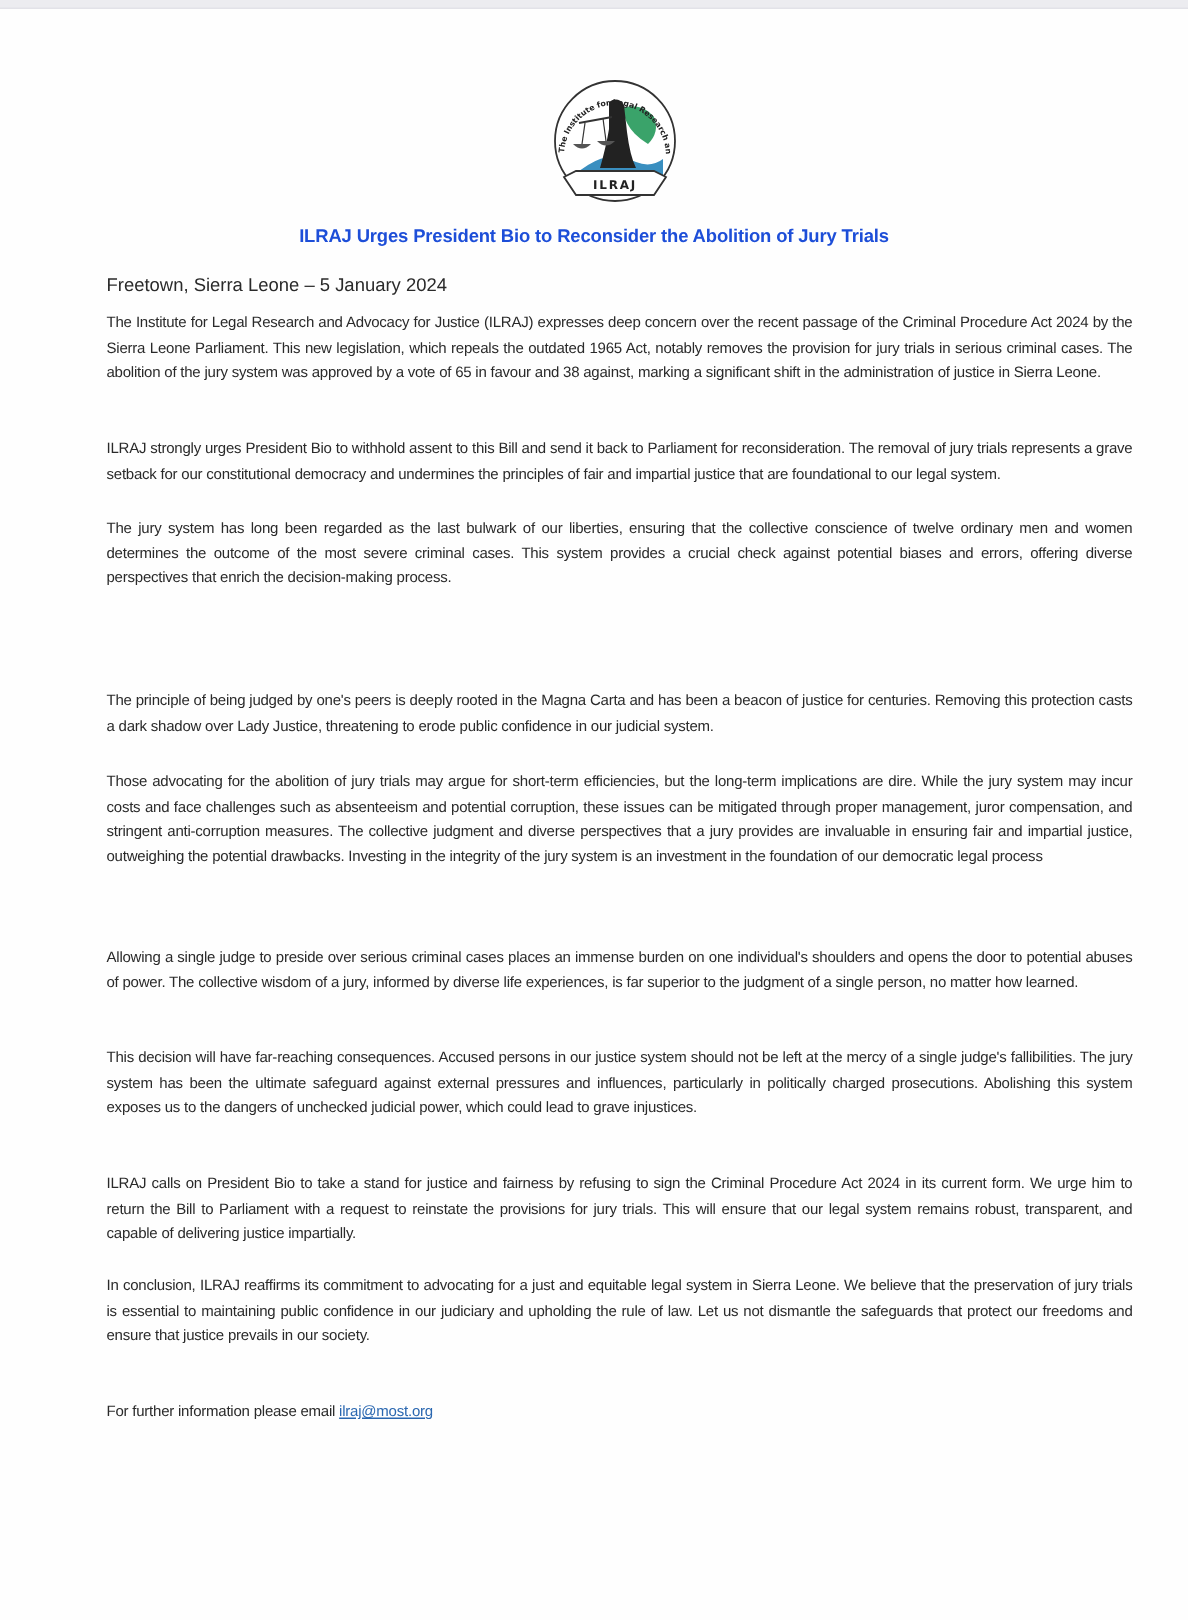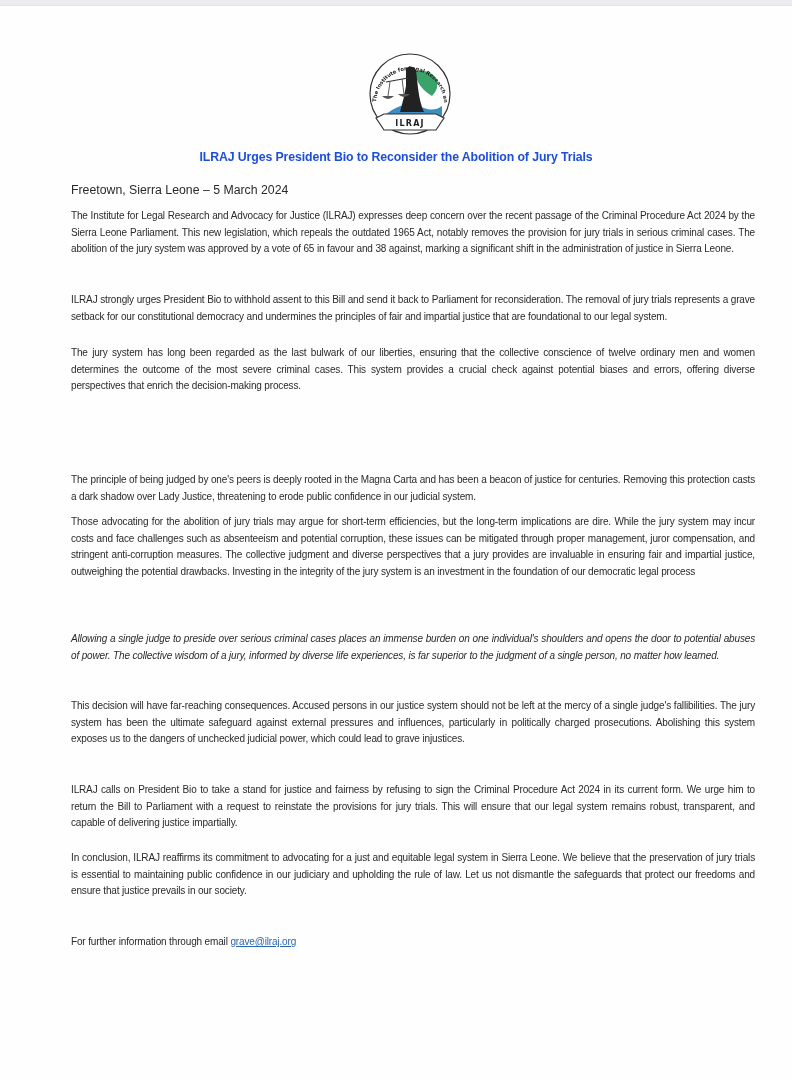--- a/index.html
+++ b/index.html
@@ -54,27 +54,27 @@
     <text font-size="5.2" fill="#222" font-family="DejaVu Sans, sans-serif" font-weight="bold">
       <textPath href="#arcp" startOffset="2">The Institute for Legal Research and Advocacy for Justice</textPath>
     </text>
     <path d="M14,70 L22,66 L74,66 L82,70 L74,82 L22,82 Z" fill="#fff" stroke="#333" stroke-width="1.2"></path>
     <text x="48" y="78" text-anchor="middle" font-size="8" font-weight="bold" fill="#222" font-family="DejaVu Sans, sans-serif" letter-spacing="1.2">ILRAJ</text>
   </svg>
 </div>
 
 <div class="title">ILRAJ Urges President Bio to Reconsider the Abolition of Jury Trials</div>
 
-<div class="dateline">Freetown, Sierra Leone – 5 March 2024</div>
+<div class="dateline">Freetown, Sierra Leone – 5 January 2024</div>
 
 <div class="para" style="top:208px;">The Institute for Legal Research and Advocacy for Justice (ILRAJ) expresses deep concern over the recent passage of the Criminal Procedure Act 2024 by the Sierra Leone Parliament. This new legislation, which repeals the outdated 1965 Act, notably removes the provision for jury trials in serious criminal cases. The abolition of the jury system was approved by a vote of 65 in favour and 38 against, marking a significant shift in the administration of justice in Sierra Leone.</div>
 <div class="para" style="top:292px;">ILRAJ strongly urges President Bio to withhold assent to this Bill and send it back to Parliament for reconsideration. The removal of jury trials represents a grave setback for our constitutional democracy and undermines the principles of fair and impartial justice that are foundational to our legal system.</div>
 <div class="para" style="top:345px;">The jury system has long been regarded as the last bulwark of our liberties, ensuring that the collective conscience of twelve ordinary men and women determines the outcome of the most severe criminal cases. This system provides a crucial check against potential biases and errors, offering diverse perspectives that enrich the decision-making process.</div>
-<div class="para" style="top:472px;">The principle of being judged by one's peers is deeply rooted in the Magna Carta and has been a beacon of justice for centuries. Removing this protection casts a dark shadow over Lady Justice, threatening to erode public confidence in our judicial system.</div>
+<div class="para" style="top:460px;">The principle of being judged by one's peers is deeply rooted in the Magna Carta and has been a beacon of justice for centuries. Removing this protection casts a dark shadow over Lady Justice, threatening to erode public confidence in our judicial system.</div>
 <div class="para" style="top:514px;">Those advocating for the abolition of jury trials may argue for short-term efficiencies, but the long-term implications are dire. While the jury system may incur costs and face challenges such as absenteeism and potential corruption, these issues can be mitigated through proper management, juror compensation, and stringent anti-corruption measures. The collective judgment and diverse perspectives that a jury provides are invaluable in ensuring fair and impartial justice, outweighing the potential drawbacks. Investing in the integrity of the jury system is an investment in the foundation of our democratic legal process</div>
-<div class="para" style="top:631px;font-style:italic;">Allowing a single judge to preside over serious criminal cases places an immense burden on one individual's shoulders and opens the door to potential abuses of power. The collective wisdom of a jury, informed by diverse life experiences, is far superior to the judgment of a single person, no matter how learned.</div>
+<div class="para" style="top:631px;">Allowing a single judge to preside over serious criminal cases places an immense burden on one individual's shoulders and opens the door to potential abuses of power. The collective wisdom of a jury, informed by diverse life experiences, is far superior to the judgment of a single person, no matter how learned.</div>
 <div class="para" style="top:698px;">This decision will have far-reaching consequences. Accused persons in our justice system should not be left at the mercy of a single judge's fallibilities. The jury system has been the ultimate safeguard against external pressures and influences, particularly in politically charged prosecutions. Abolishing this system exposes us to the dangers of unchecked judicial power, which could lead to grave injustices.</div>
 <div class="para" style="top:782px;">ILRAJ calls on President Bio to take a stand for justice and fairness by refusing to sign the Criminal Procedure Act 2024 in its current form. We urge him to return the Bill to Parliament with a request to reinstate the provisions for jury trials. This will ensure that our legal system remains robust, transparent, and capable of delivering justice impartially.</div>
 <div class="para" style="top:850px;">In conclusion, ILRAJ reaffirms its commitment to advocating for a just and equitable legal system in Sierra Leone. We believe that the preservation of jury trials is essential to maintaining public confidence in our judiciary and upholding the rule of law. Let us not dismantle the safeguards that protect our freedoms and ensure that justice prevails in our society.</div>
 
 <div class="para" style="top:934px; text-align:left;">
-  <span>For further information through email </span><a class="email" href="mailto:ilraj@ilraj.org">grave@ilraj.org</a>
+  <span>For further information please email </span><a class="email" href="mailto:ilraj@ilraj.org">ilraj@most.org</a>
 </div>
 
 </body></html>

